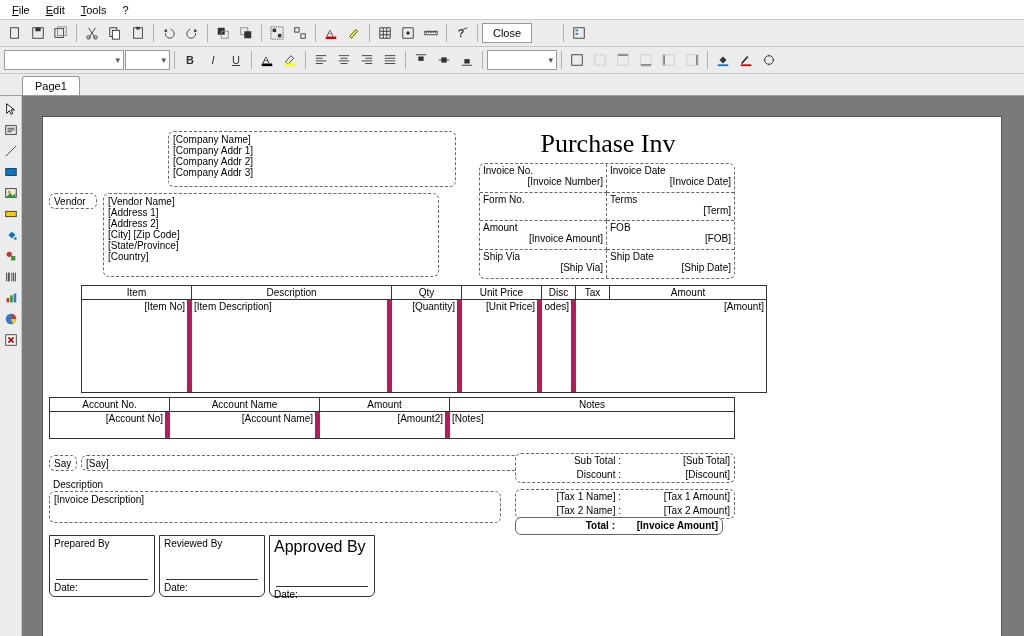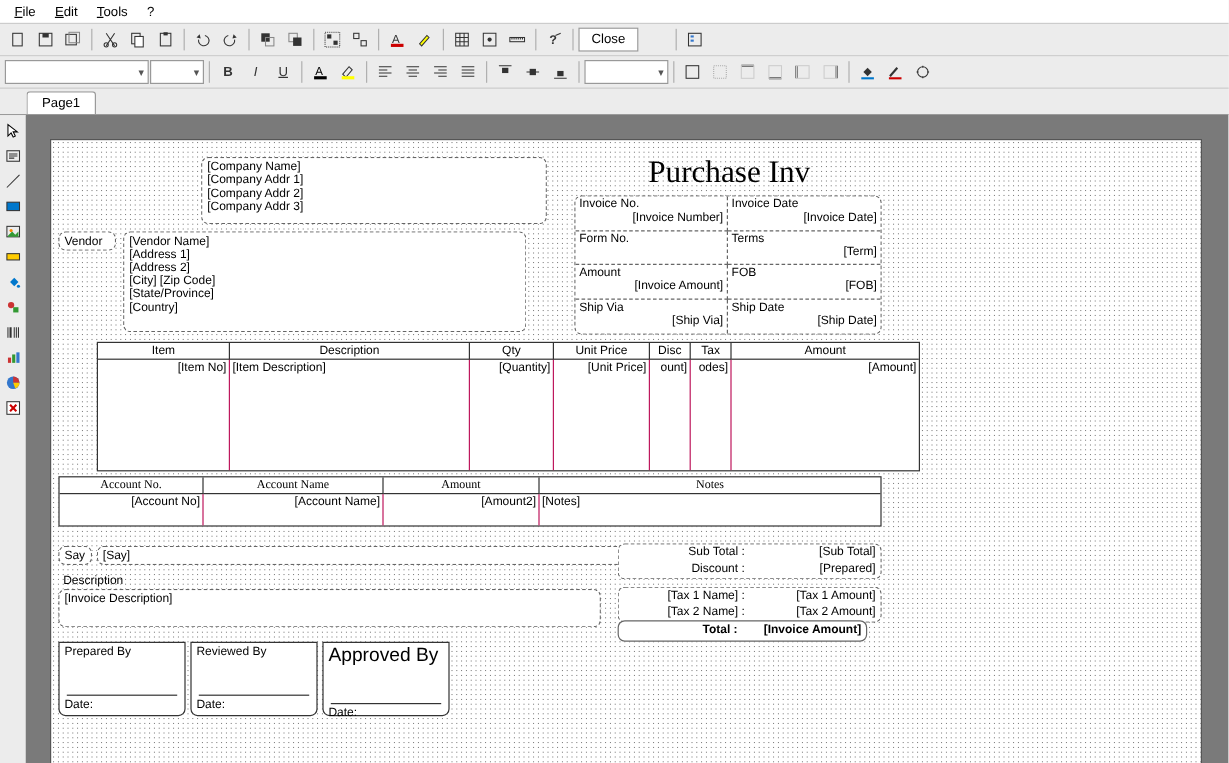--- a/index.html
+++ b/index.html
@@ -33,21 +33,21 @@
 .canvas-dotgrid { background: #fff; background-image: radial-gradient(circle, #666 0.5px, transparent 0.5px); background-size: 4px 4px; width: 960px; height: 540px; position: relative; border: 1px solid #555; }
 
 
 .rfield { position: absolute; background: #fff; border: 1px dashed #666; border-radius: 6px; font-size: 10px; padding: 2px 4px; }
 .rfield.solid { border-style: solid; }
 .rfield.bold { font-weight: bold; }
 .rlabel { position: absolute; font-size: 10px; background: transparent; }
 .rtable { position: absolute; background: #fff; border: 1px solid #333; }
 .cellhdr { border-right: 1px solid #333; border-bottom: 1px solid #333; text-align: center; font-size: 10px; padding: 1px 0; }
 .cellhdr:last-child { border-right: none; }
-.cellbind { border-right: 1px solid #be185d; font-size: 10px; text-align: right; padding: 1px 2px; }
+.cellbind { border-right: 5px solid #be185d; font-size: 10px; text-align: right; padding: 1px 2px; }
 .cellbind:last-child { border-right: none; }
 .trow { display: flex; }
 .bigtitle { font-size: 26px; font-weight: normal; font-family: "Times New Roman", serif; text-align: center; }
 
 .sigbox { position: absolute; background: #fff; border: 1px solid #333; border-radius: 0 0 6px 6px; }
 .sigline { border-bottom: 1px solid #333; margin: 28px 6px 2px 6px; }
 
 </style>
 </head>
 <body>
@@ -455,28 +455,27 @@
           <div class="cellhdr" style="width:80px;">Unit Price</div>
           <div class="cellhdr" style="width:34px;">Disc</div>
           <div class="cellhdr" style="width:34px;">Tax</div>
           <div class="cellhdr" style="flex:1;">Amount</div>
         </div>
         <div class="trow" style="height:92px;">
           <div class="cellbind" style="width:110px;">[Item No]</div>
           <div class="cellbind" style="width:200px;text-align:left;">[Item Description]</div>
           <div class="cellbind" style="width:70px;">[Quantity]</div>
           <div class="cellbind" style="width:80px;">[Unit Price]</div>
-          <div class="cellbind" style="width:34px;">ount]</div>
           <div class="cellbind" style="width:34px;">odes]</div>
           <div class="cellbind" style="flex:1;">[Amount]</div>
         </div>
       </div>
 
       <div class="rtable" style="left:6px;top:280px;width:686px;height:42px;">
-        <div class="trow" style="height:14px;font-family:Liberation Serif, serif;">
+        <div class="trow" style="height:14px;">
           <div class="cellhdr" style="width:120px;">Account No.</div>
           <div class="cellhdr" style="width:150px;">Account Name</div>
           <div class="cellhdr" style="width:130px;">Amount</div>
           <div class="cellhdr" style="flex:1;">Notes</div>
         </div>
         <div class="trow" style="height:26px;">
           <div class="cellbind" style="width:120px;">[Account No]</div>
           <div class="cellbind" style="width:150px;">[Account Name]</div>
           <div class="cellbind" style="width:130px;">[Amount2]</div>
           <div class="cellbind" style="flex:1;text-align:left;">[Notes]</div>
@@ -487,21 +486,21 @@
       <div class="rfield" style="left:38px;top:338px;width:472px;height:16px;">[Say]</div>
 
       <div class="rlabel" style="left:10px;top:362px;">Description</div>
       <div class="rfield" style="left:6px;top:374px;width:452px;height:32px;">[Invoice Description]</div>
 
       <div class="rfield" style="left:472px;top:336px;width:220px;height:30px;padding:0;">
         <div style="display:grid;grid-template-columns:1fr 1fr;height:100%;">
           <div style="text-align:right;padding:1px 4px;">Sub Total :</div>
           <div style="text-align:right;padding:1px 4px;">[Sub Total]</div>
           <div style="text-align:right;padding:1px 4px;">Discount :</div>
-          <div style="text-align:right;padding:1px 4px;">[Prepared]</div>
+          <div style="text-align:right;padding:1px 4px;">[Discount]</div>
         </div>
       </div>
       <div class="rfield" style="left:472px;top:372px;width:220px;height:30px;padding:0;">
         <div style="display:grid;grid-template-columns:1fr 1fr;height:100%;">
           <div style="text-align:right;padding:1px 4px;">[Tax 1 Name] :</div>
           <div style="text-align:right;padding:1px 4px;">[Tax 1 Amount]</div>
           <div style="text-align:right;padding:1px 4px;">[Tax 2 Name] :</div>
           <div style="text-align:right;padding:1px 4px;">[Tax 2 Amount]</div>
         </div>
       </div>

